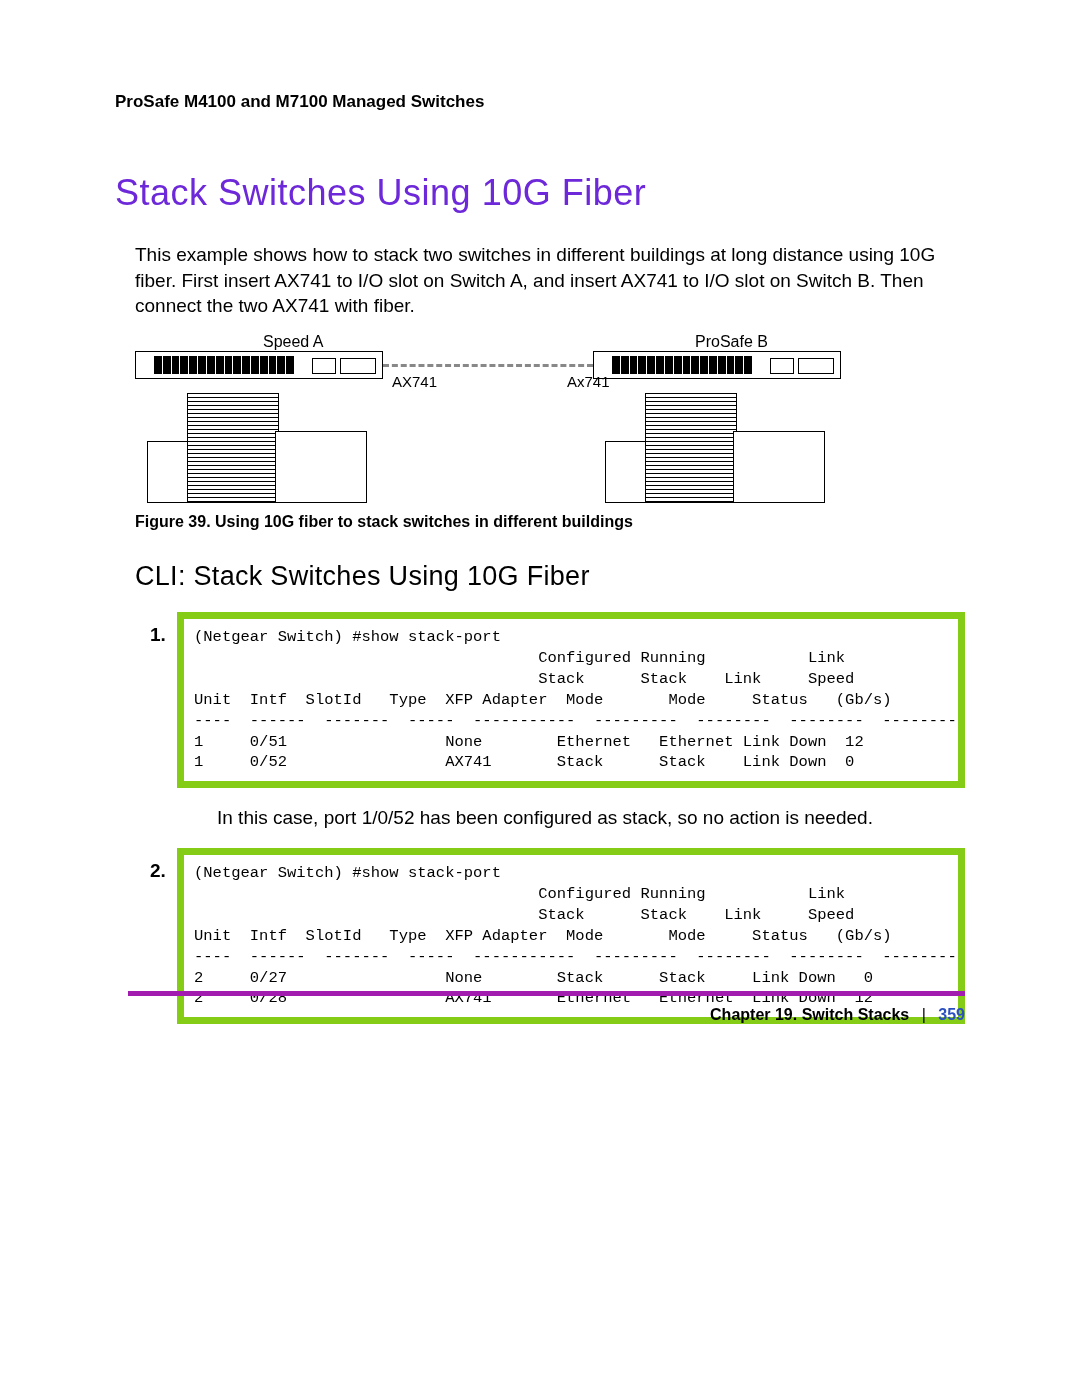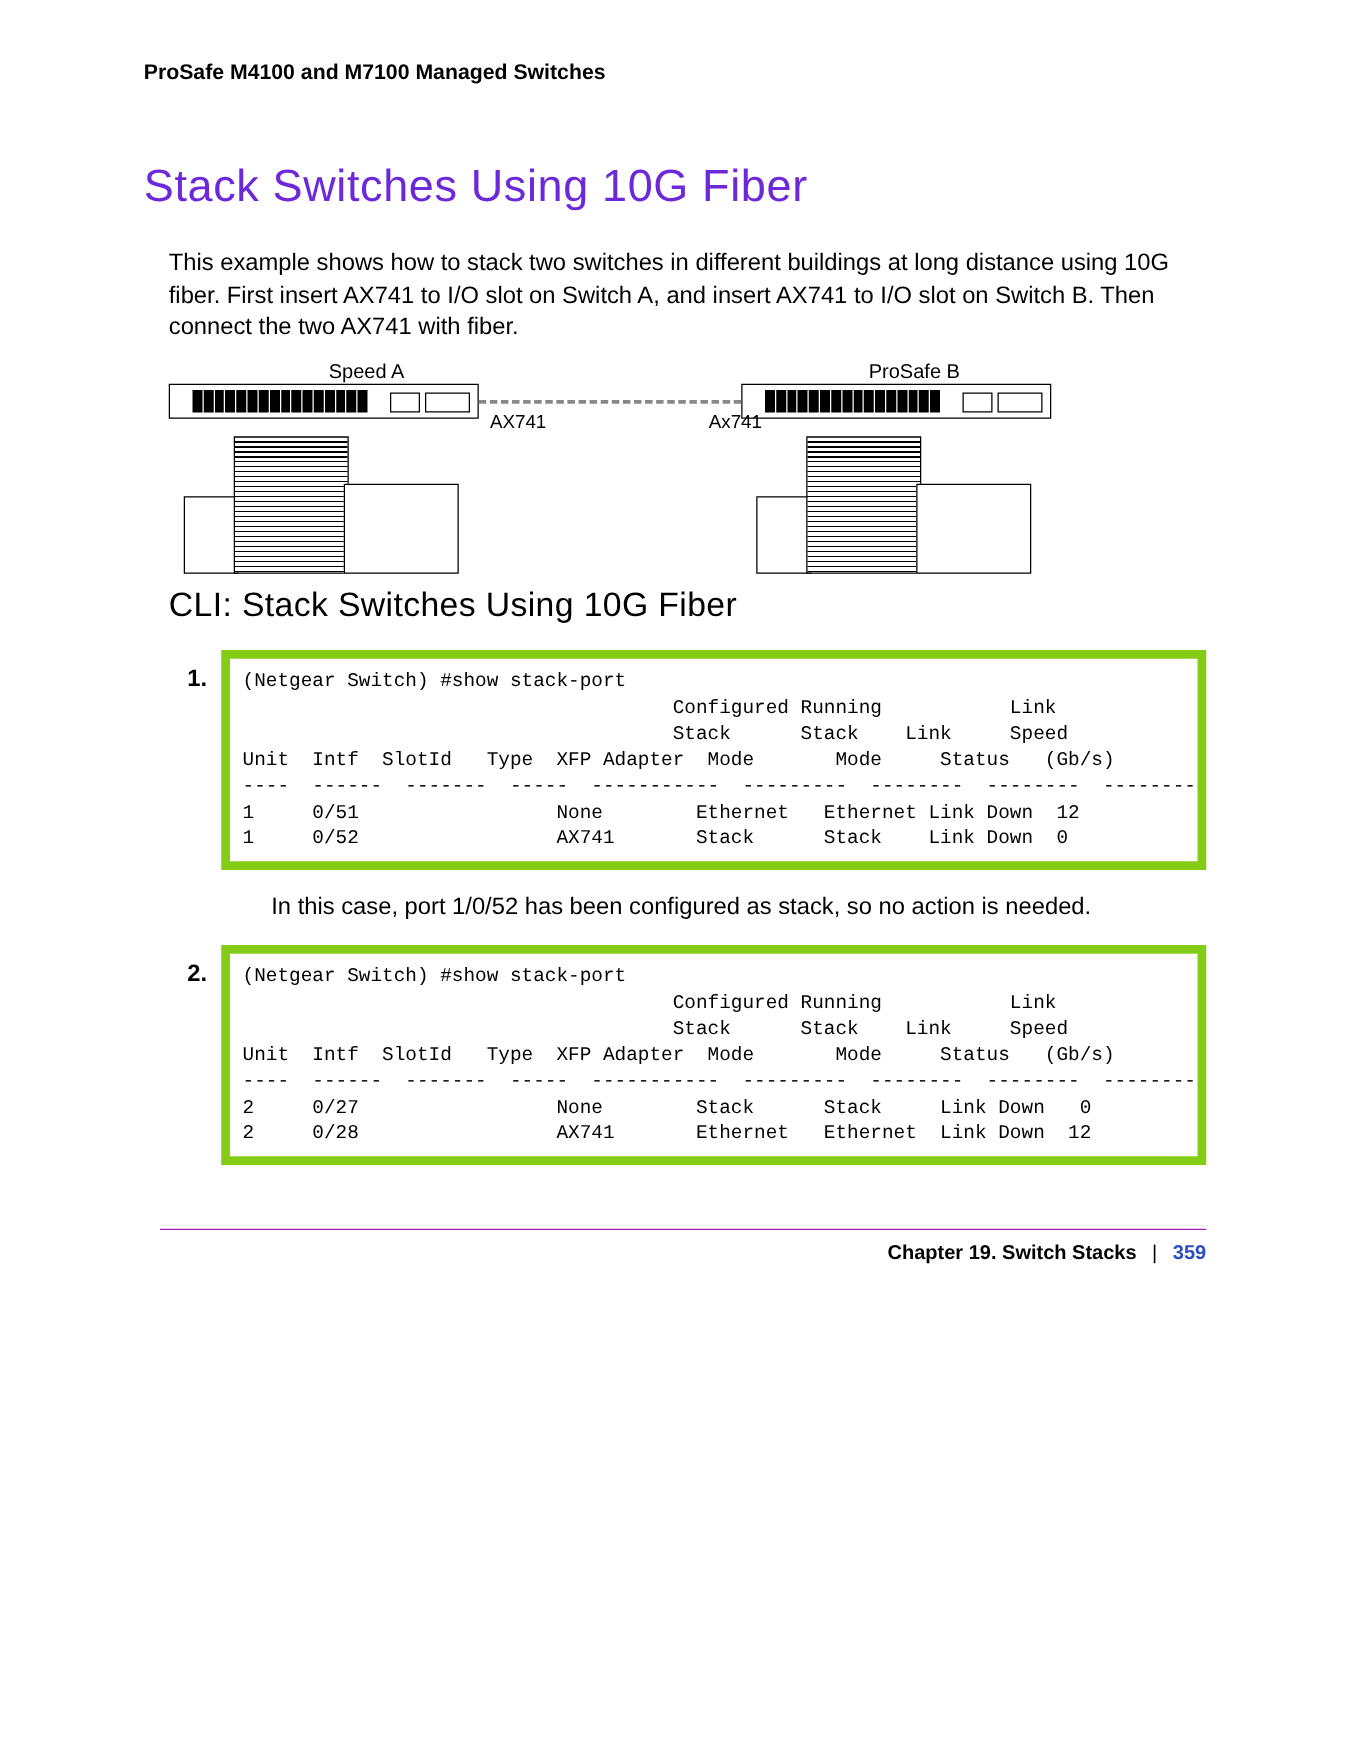--- a/index.html
+++ b/index.html
@@ -7,21 +7,22 @@
     padding: 0;
     background: #fff;
     font-family: Arial, Helvetica, sans-serif;
     color: #000;
   }
   .page {
     width: 1080px;
     height: 1054px;
     position: relative;
     box-sizing: border-box;
-    padding: 48px 115px 50px 115px;
+    padding: 80px 115px 50px 115px;
+    margin-top: 12px;
   }
   .running-head {
     font-weight: bold;
     font-size: 17px;
     margin-bottom: 60px;
   }
   h1.section-title {
     color: #6d28d9;
     font-weight: 400;
     font-size: 36px;
@@ -149,21 +150,21 @@
   }
   .after-box {
     margin: 14px 0 10px 40px;
     font-size: 19px;
   }
   .footer {
     position: absolute;
     bottom: 42px;
     left: 128px;
     right: 115px;
-    border-top: 1px solid #a21caf;
+    border-top: 5px solid #a21caf;
     padding-top: 10px;
     text-align: right;
     font-size: 16px;
     font-weight: bold;
   }
   .footer .pagenum { color: #2b4fc2; }
   .footer .sep { margin: 0 8px; font-weight: normal; }
 </style>
 </head>
 <body>
@@ -234,20 +235,21 @@
       <div class="bld-block bld-main"></div>
       <div class="bld-block bld-right"></div>
     </div>
     <div class="building b">
       <div class="bld-block bld-left"></div>
       <div class="bld-block bld-main"></div>
       <div class="bld-block bld-right"></div>
     </div>
   </div>
 
+  <div class="figure-caption">Figure 39. Using 10G fiber to stack switches in different buildings</div>
 
   <h2 class="sub-title">CLI: Stack Switches Using 10G Fiber</h2>
 
   <ol class="steps">
     <li>
       <div class="cli-box">(Netgear Switch) #show stack-port
                                      Configured Running           Link
                                      Stack      Stack    Link     Speed
 Unit  Intf  SlotId   Type  XFP Adapter  Mode       Mode     Status   (Gb/s)
 ----  ------  -------  -----  -----------  ---------  --------  --------  --------

